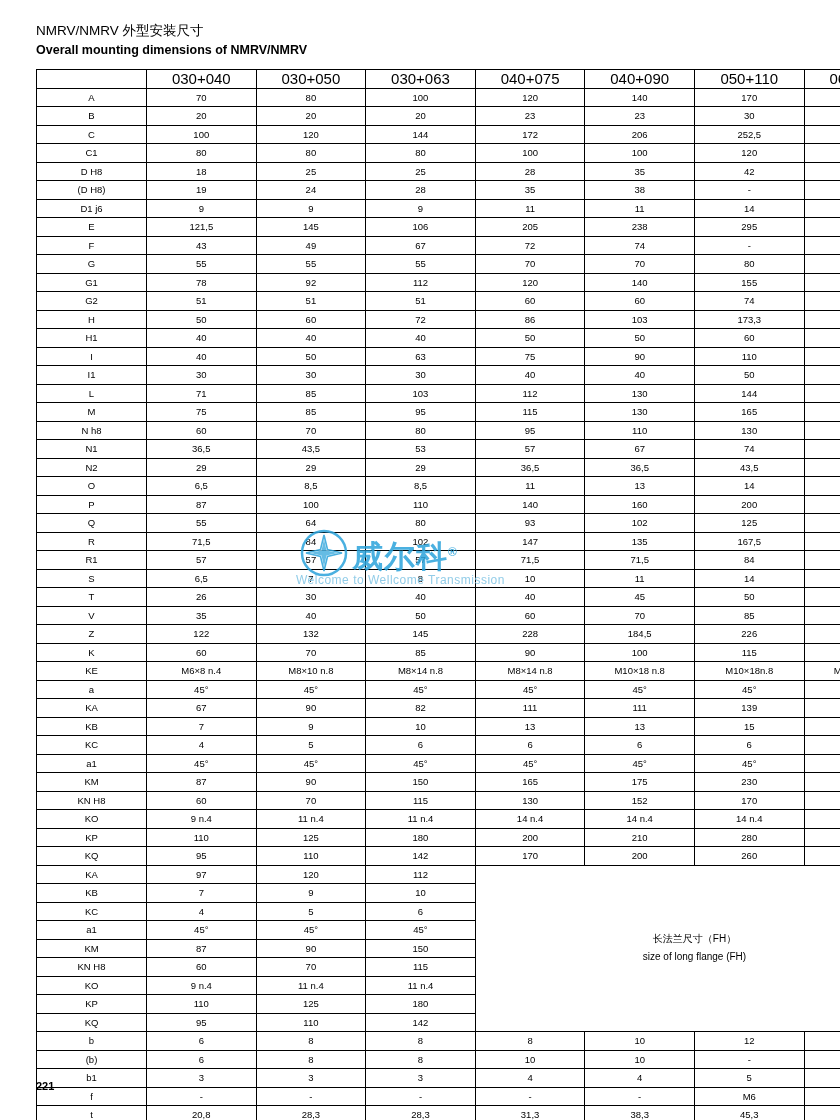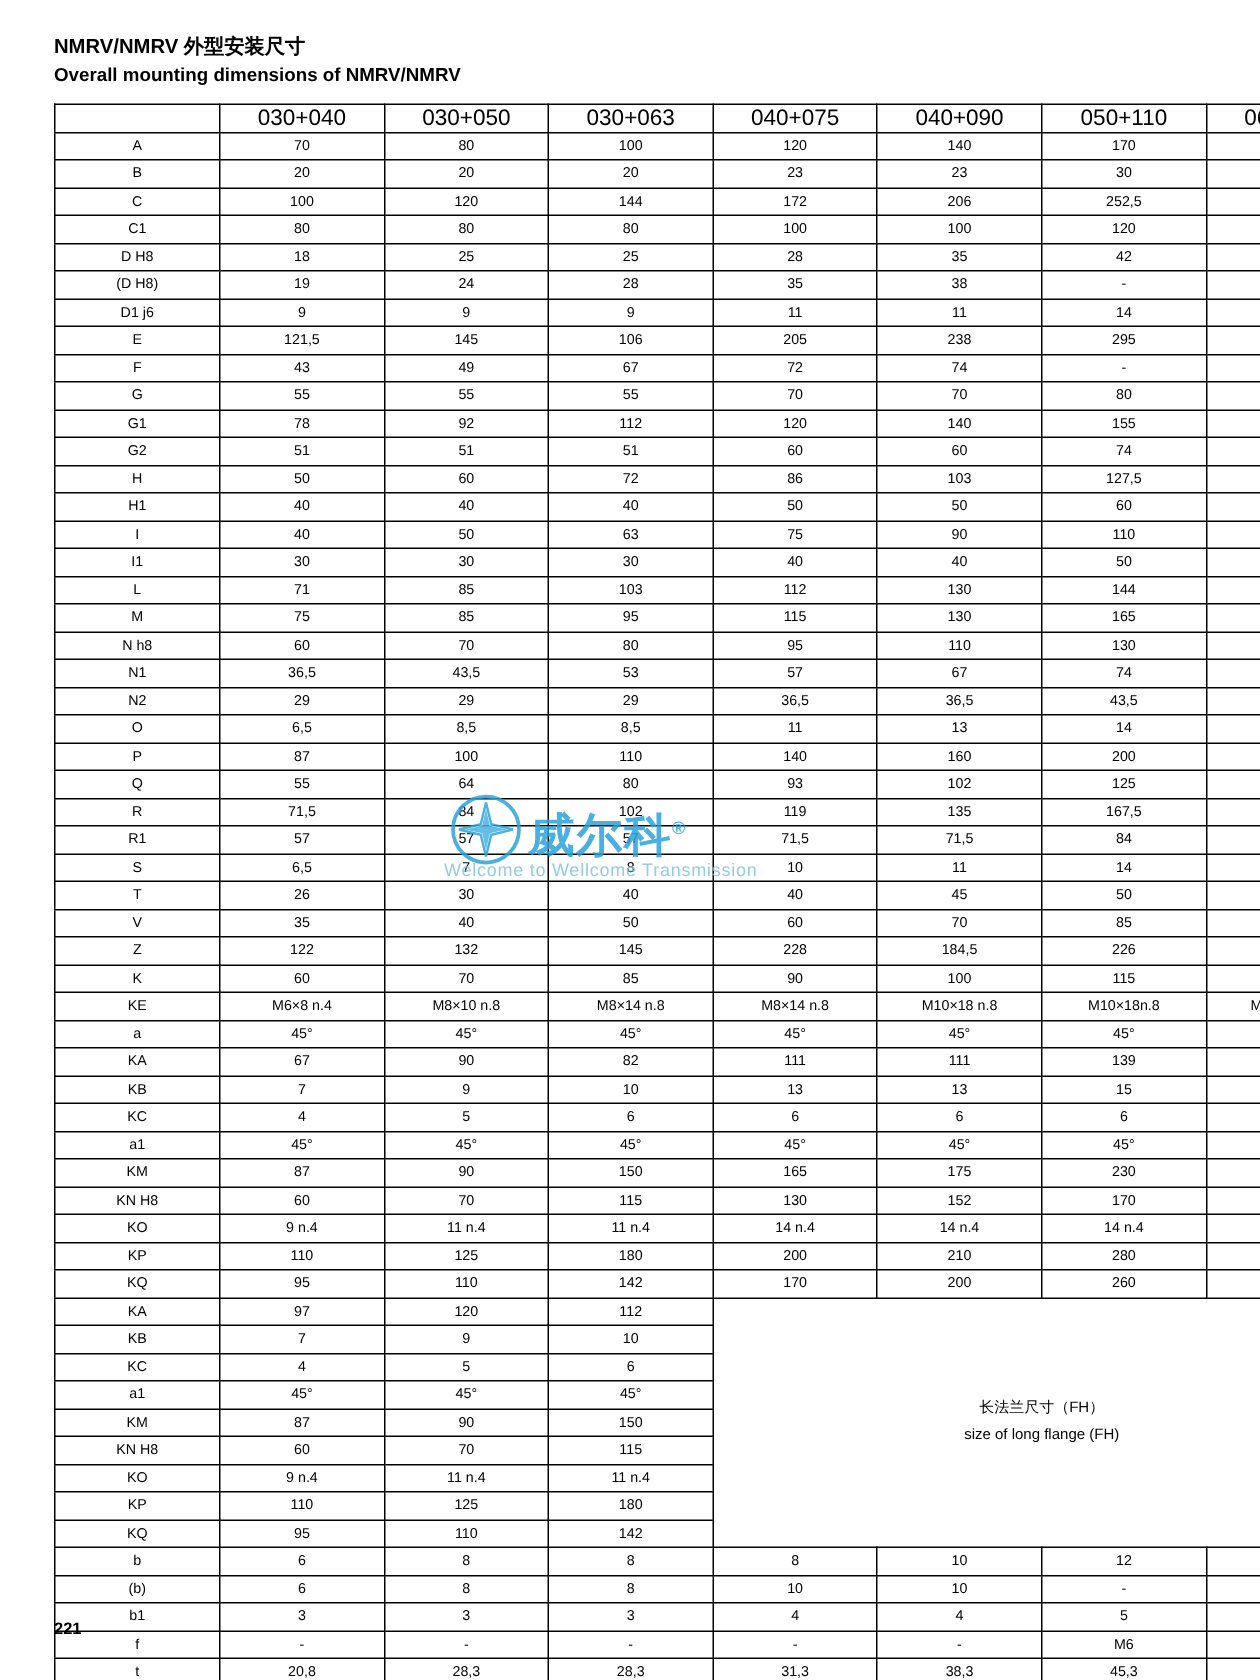--- a/index.html
+++ b/index.html
@@ -20,21 +20,21 @@
     width: 840px;
     height: 1120px;
     box-sizing: border-box;
     padding: 22px 36px 0 36px;
   }
   .title-block {
     margin-bottom: 10px;
   }
   .title-cn {
     font-size: 13.5px;
-    font-weight: bold;
+    font-weight: normal;
     letter-spacing: 0px;
     line-height: 18px;
   }
   .title-en {
     font-size: 12.5px;
     font-weight: bold;
     line-height: 18px;
     margin-top: 1px;
   }
   table.dims {
@@ -293,21 +293,21 @@
           <td>74</td>
           <td>90</td>
         </tr>
         <tr>
           <td class="lab-cell">H</td>
           <td>50</td>
           <td>60</td>
           <td>72</td>
           <td>86</td>
           <td>103</td>
-          <td>127,5</td>
+          <td>173,3</td>
           <td>147,5</td>
         </tr>
         <tr>
           <td class="lab-cell">H1</td>
           <td>40</td>
           <td>40</td>
           <td>40</td>
           <td>50</td>
           <td>50</td>
           <td>60</td>
@@ -411,21 +411,21 @@
           <td>93</td>
           <td>102</td>
           <td>125</td>
           <td>140</td>
         </tr>
         <tr>
           <td class="lab-cell">R</td>
           <td>71,5</td>
           <td>84</td>
           <td>102</td>
-          <td>119</td>
+          <td>147</td>
           <td>135</td>
           <td>167,5</td>
           <td>187,5</td>
         </tr>
         <tr>
           <td class="lab-cell">R1</td>
           <td>57</td>
           <td>57</td>
           <td>57</td>
           <td>71,5</td>

